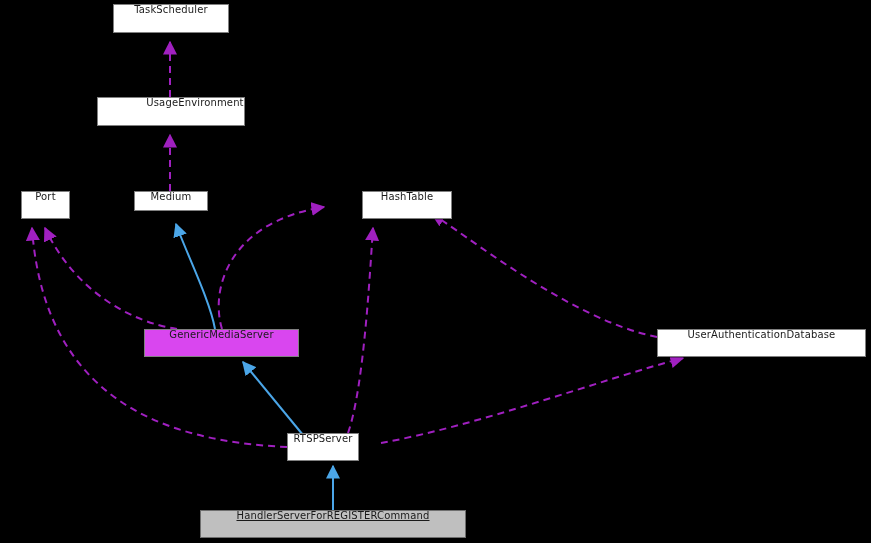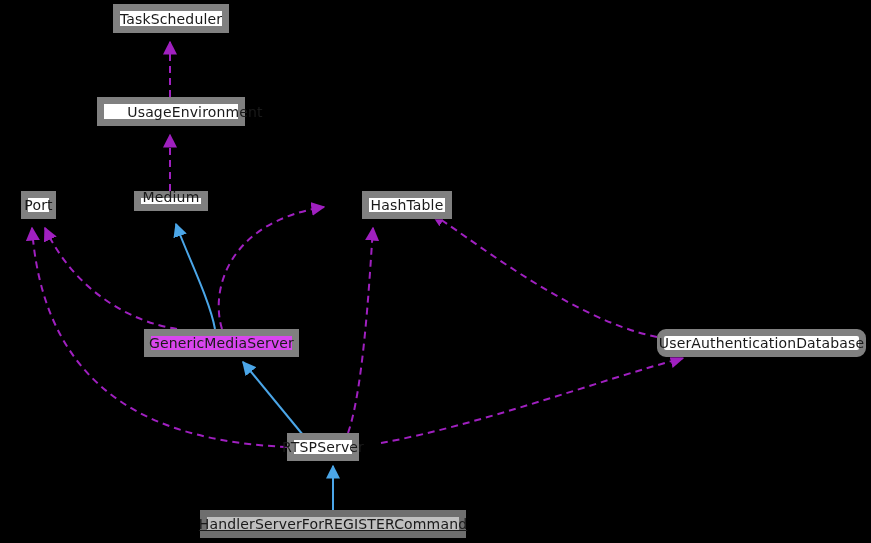--- a/index.html
+++ b/index.html
@@ -21,26 +21,26 @@
     left: 0;
     top: 0;
     width: 871px;
     height: 543px;
     pointer-events: none;
   }
   .node {
     position: absolute;
     box-sizing: border-box;
     display: flex;
-    align-items: flex-end;
+    align-items: flex-start;
     justify-content: center;
-    border: 7px solid #ec4899;
+    border: 1px solid #ec4899;
     background: #ffffff;
     color: #1a1a1a;
-    font-size: 14px;
+    font-size: 10px;
     font-family: "DejaVu Sans", sans-serif;
     letter-spacing: 0.15px;
     white-space: nowrap;
     line-height: 1;
     box-shadow: 1px 1px 0 rgba(0,0,0,0.35);
     cursor: pointer;
   }
   .node.current {
     background: #bfbfbf;
     border-color: #6e6e6e;
@@ -82,37 +82,37 @@
   </svg>
 
   <div class="node" style="left: 113px; top: 4px; width: 116px; height: 29px; background: rgb(255, 255, 255); border-color: rgb(128, 128, 128); color: rgb(26, 26, 26);">
     <span class="node-label">TaskScheduler</span>
   </div>
 
   <div class="node" style="left: 97px; top: 97px; width: 148px; height: 29px; background: rgb(255, 255, 255); border-color: rgb(128, 128, 128); color: rgb(26, 26, 26); padding-left: 48px;">
     <span class="node-label">UsageEnvironment</span>
   </div>
 
-  <div class="node" style="left: 21px; top: 191px; width: 35px; height: 28px; background: rgb(255, 255, 255); border-color: rgb(128, 128, 128); color: rgb(26, 26, 26);">
+  <div class="node" style="left: 21px; top: 191px; width: 49px; height: 28px; background: rgb(255, 255, 255); border-color: rgb(128, 128, 128); color: rgb(26, 26, 26);">
     <span class="node-label">Port</span>
   </div>
 
   <div class="node" style="left: 134px; top: 191px; width: 74px; height: 20px; background: rgb(255, 255, 255); border-color: rgb(128, 128, 128); color: rgb(26, 26, 26);">
     <span class="node-label">Medium</span>
   </div>
 
   <div class="node" style="left: 334px; top: 191px; width: 90px; height: 28px; background: rgb(255, 255, 255); border-color: rgb(128, 128, 128); color: rgb(26, 26, 26); margin-left: 28px;">
     <span class="node-label">HashTable</span>
   </div>
 
   <div class="node" style="left: 144px; top: 329px; width: 155px; height: 28px; background: #d946ef; border-color: rgb(128, 128, 128); color: rgb(26, 26, 26);">
     <span class="node-label">GenericMediaServer</span>
   </div>
 
-  <div class="node" style="left: 657px; top: 329px; width: 209px; height: 28px; background: rgb(255, 255, 255); border-color: rgb(128, 128, 128); color: rgb(26, 26, 26); border-radius: 9px;">
+  <div class="node" style="left: 657px; top: 329px; width: 209px; height: 28px; background: rgb(255, 255, 255); border-color: rgb(128, 128, 128); color: rgb(26, 26, 26);">
     <span class="node-label">UserAuthenticationDatabase</span>
   </div>
 
   <div class="node" style="left: 287px; top: 433px; width: 72px; height: 28px; background: rgb(255, 255, 255); border-color: rgb(128, 128, 128); color: rgb(26, 26, 26);">
     <span class="node-label">RTSPServer</span>
   </div>
 
   <div class="node current" style="left: 200px; top: 510px; width: 266px; height: 28px; background: rgb(191, 191, 191); color: rgb(26, 26, 26); text-decoration: underline;">
     <span class="node-label">HandlerServerForREGISTERCommand</span>
   </div>

